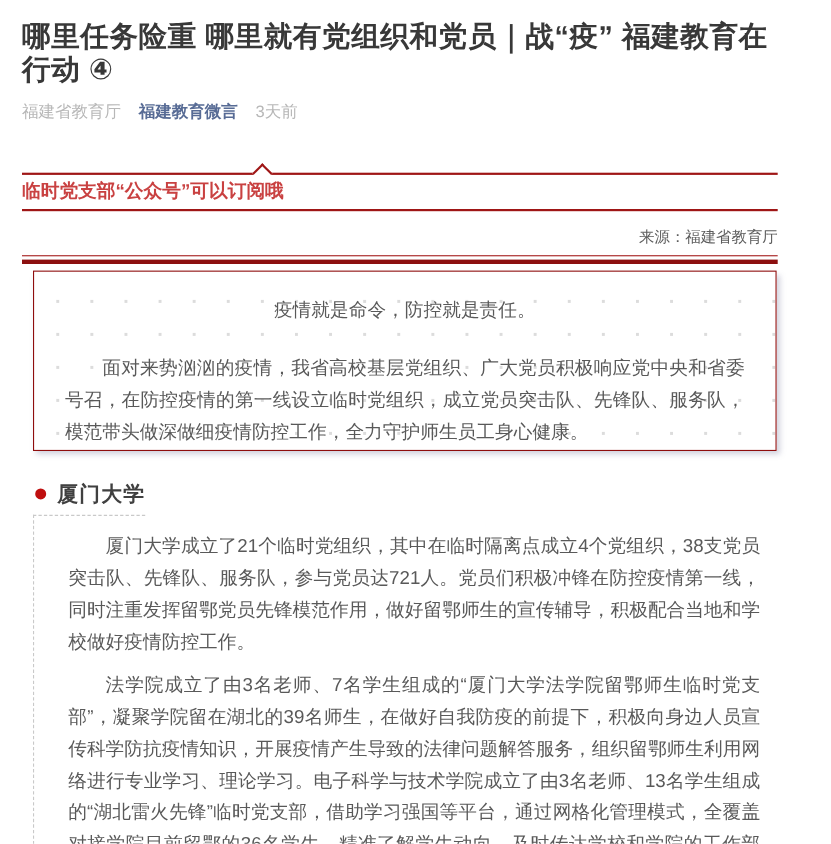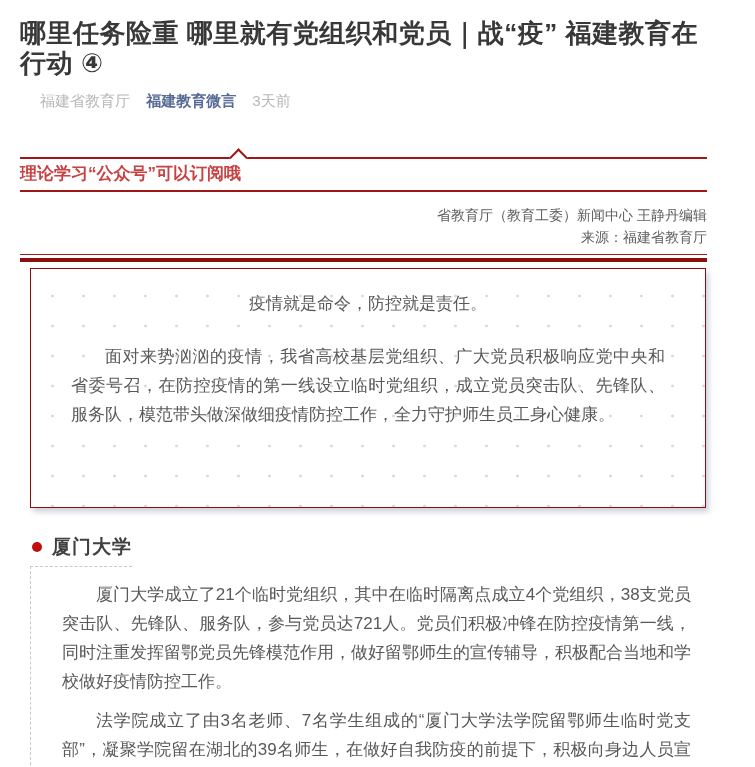--- a/index.html
+++ b/index.html
@@ -9,21 +9,21 @@
     font-family:"Liberation Sans","DejaVu Sans",sans-serif;
     position:relative;
   }
   .content { padding:18px 48px 0 20px; }
 
   .article-title {
     margin:0; font-size:26px; font-weight:bold; color:#383838;
     line-height:30px; letter-spacing:0.5px;
   }
 
-  .meta-row { margin-top:14px; font-size:15px; color:#b7b7b7;margin-left:20px; }
+  .meta-row { margin-top:14px; font-size:15px; color:#b7b7b7; }
   .meta-row .account { color:#576b95; font-weight:bold; margin:0 12px; }
 
   .promo {
     margin-top:46px; position:relative;
     border-top:2px solid #9f1616; border-bottom:2px solid #9f1616;
   }
   .promo-caret {
     position:absolute; top:-8px; left:212px;
     width:11px; height:11px; background:#ffffff;
     border-top:2px solid #9f1616; border-left:2px solid #9f1616;
@@ -35,32 +35,32 @@
   }
 
   .byline { margin-top:12px; text-align:right; font-size:14px; color:#5d5d5d; line-height:22px; }
 
   .divider-double { margin-top:6px; }
   .divider-thin { height:1px; background:#a51c1c; }
   .divider-thick { height:4px; background:#8c0f0f; margin-top:3px; }
 
   .quote-box {
     box-sizing:border-box;
-    margin:6px 0 0 10px; width:676px; height:240px;
+    margin:6px 0 0 10px; width:676px; height:164px;
     border:1px solid #8f0d0d;
     box-shadow:3px 4px 5px rgba(125,125,160,0.35);
     padding:20px 28px 0;
     background-image:radial-gradient(circle,#dcdcdc 1.4px, transparent 1.6px);
     background-size:31px 30px;
     background-position:6px 12px;
     overflow:hidden;
   }
   .quote-headline { text-align:center; color:#595959; font-size:17px; line-height:29px; }
   .quote-body {
-    margin:24px 12px 0; color:#595959; font-size:17px; line-height:29px;
+    margin:24px 0 0; color:#595959; font-size:17px; line-height:29px;
     text-indent:2em; text-align:justify;
   }
 
   .section-header { margin-top:26px; display:flex; align-items:center; }
   .section-bullet {
     width:10px; height:10px; border-radius:50%; background:#bf0f0f;
     margin:0 10px 0 12px; flex:0 0 auto;
   }
   .section-title { font-size:19px; font-weight:bold; color:#404040; letter-spacing:1px; }
 
@@ -88,25 +88,24 @@
   <h1 class="article-title">哪里任务险重 哪里就有党组织和党员｜战“疫” 福建教育在行动 ④</h1>
 
   <div class="meta-row">
     <span>福建省教育厅</span>
     <span class="account">福建教育微言</span>
     <span>3天前</span>
   </div>
 
   <div class="promo">
     <div class="promo-caret"></div>
-    <div class="promo-text">理论学习“公众号”可以订阅哦</div>
+    <div class="promo-text">临时党支部“公众号”可以订阅哦</div>
   </div>
 
   <div class="byline">
-    <div>省教育厅（教育工委）新闻中心 王静丹编辑</div>
     <div>来源：福建省教育厅</div>
   </div>
 
   <div class="divider-double">
     <div class="divider-thin"></div>
     <div class="divider-thick"></div>
   </div>
 
   <div class="quote-box">
     <div class="quote-headline">疫情就是命令，防控就是责任。</div>

